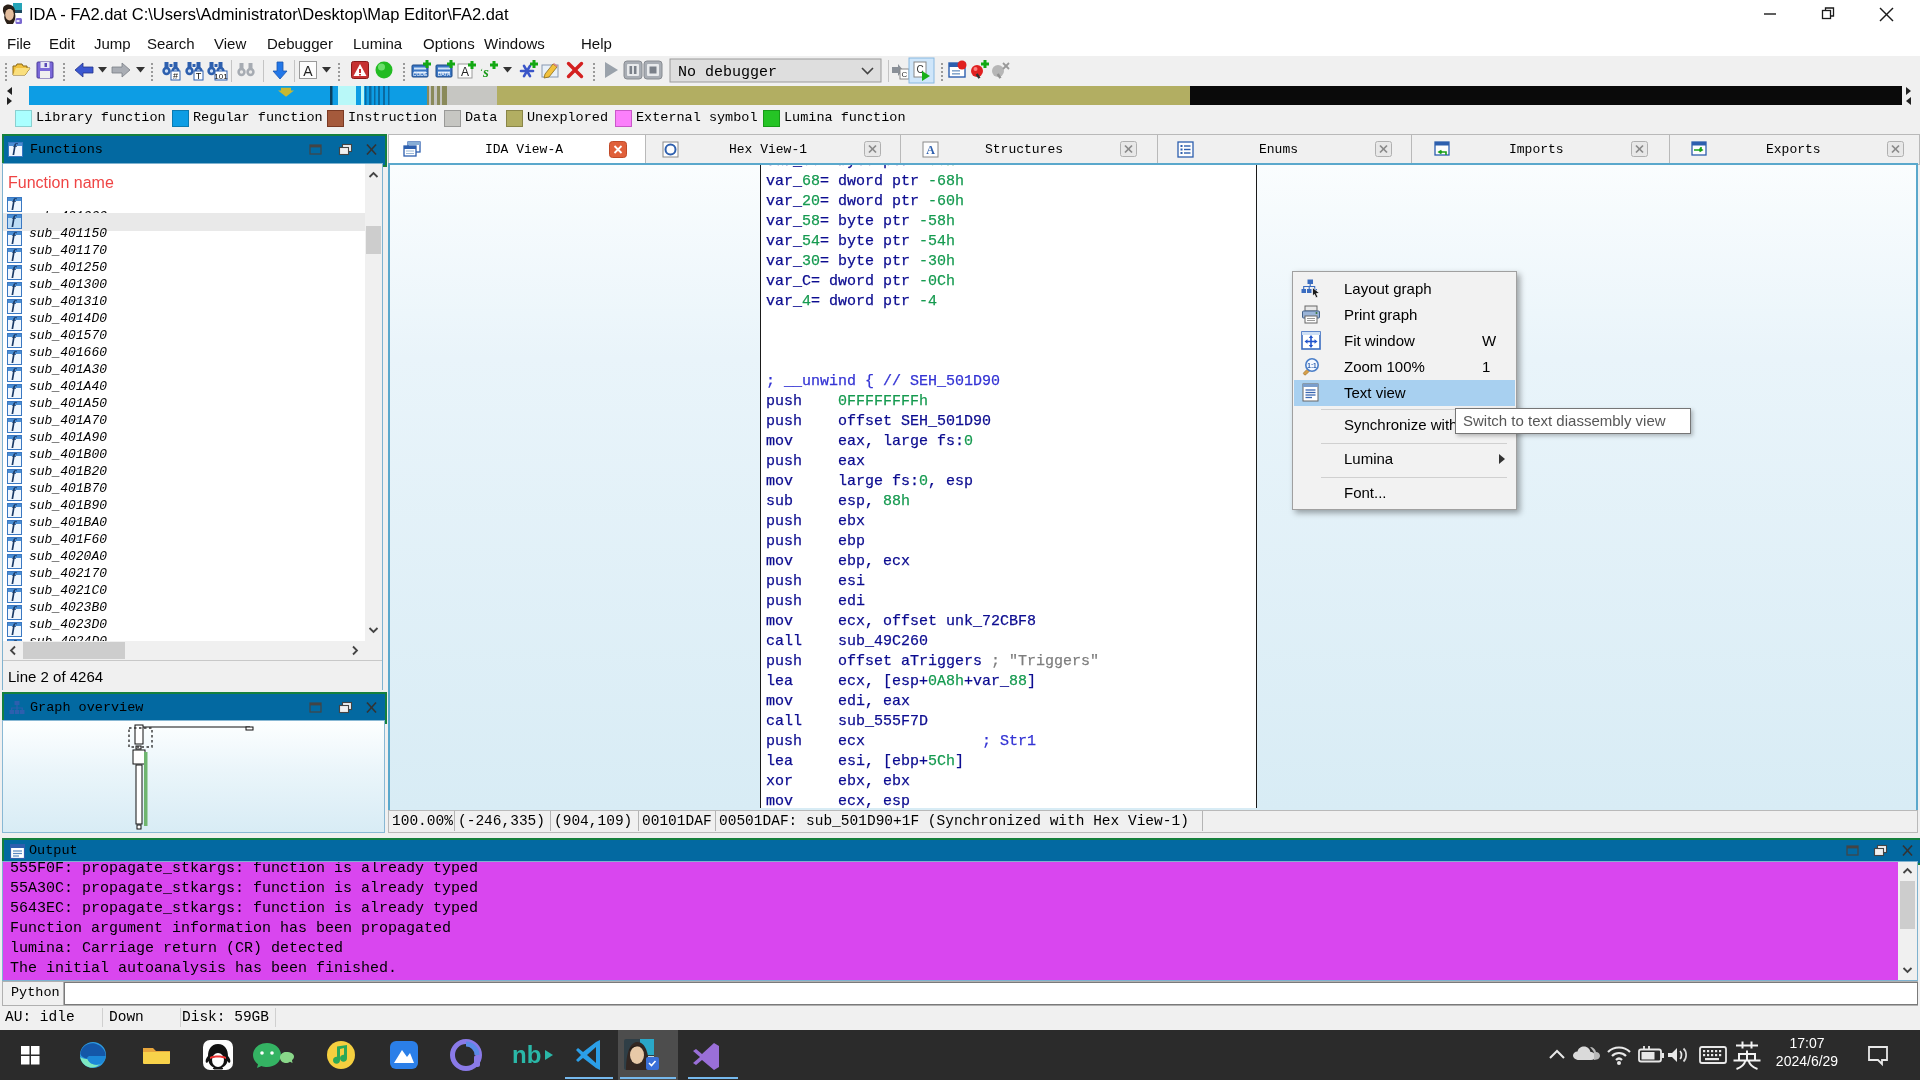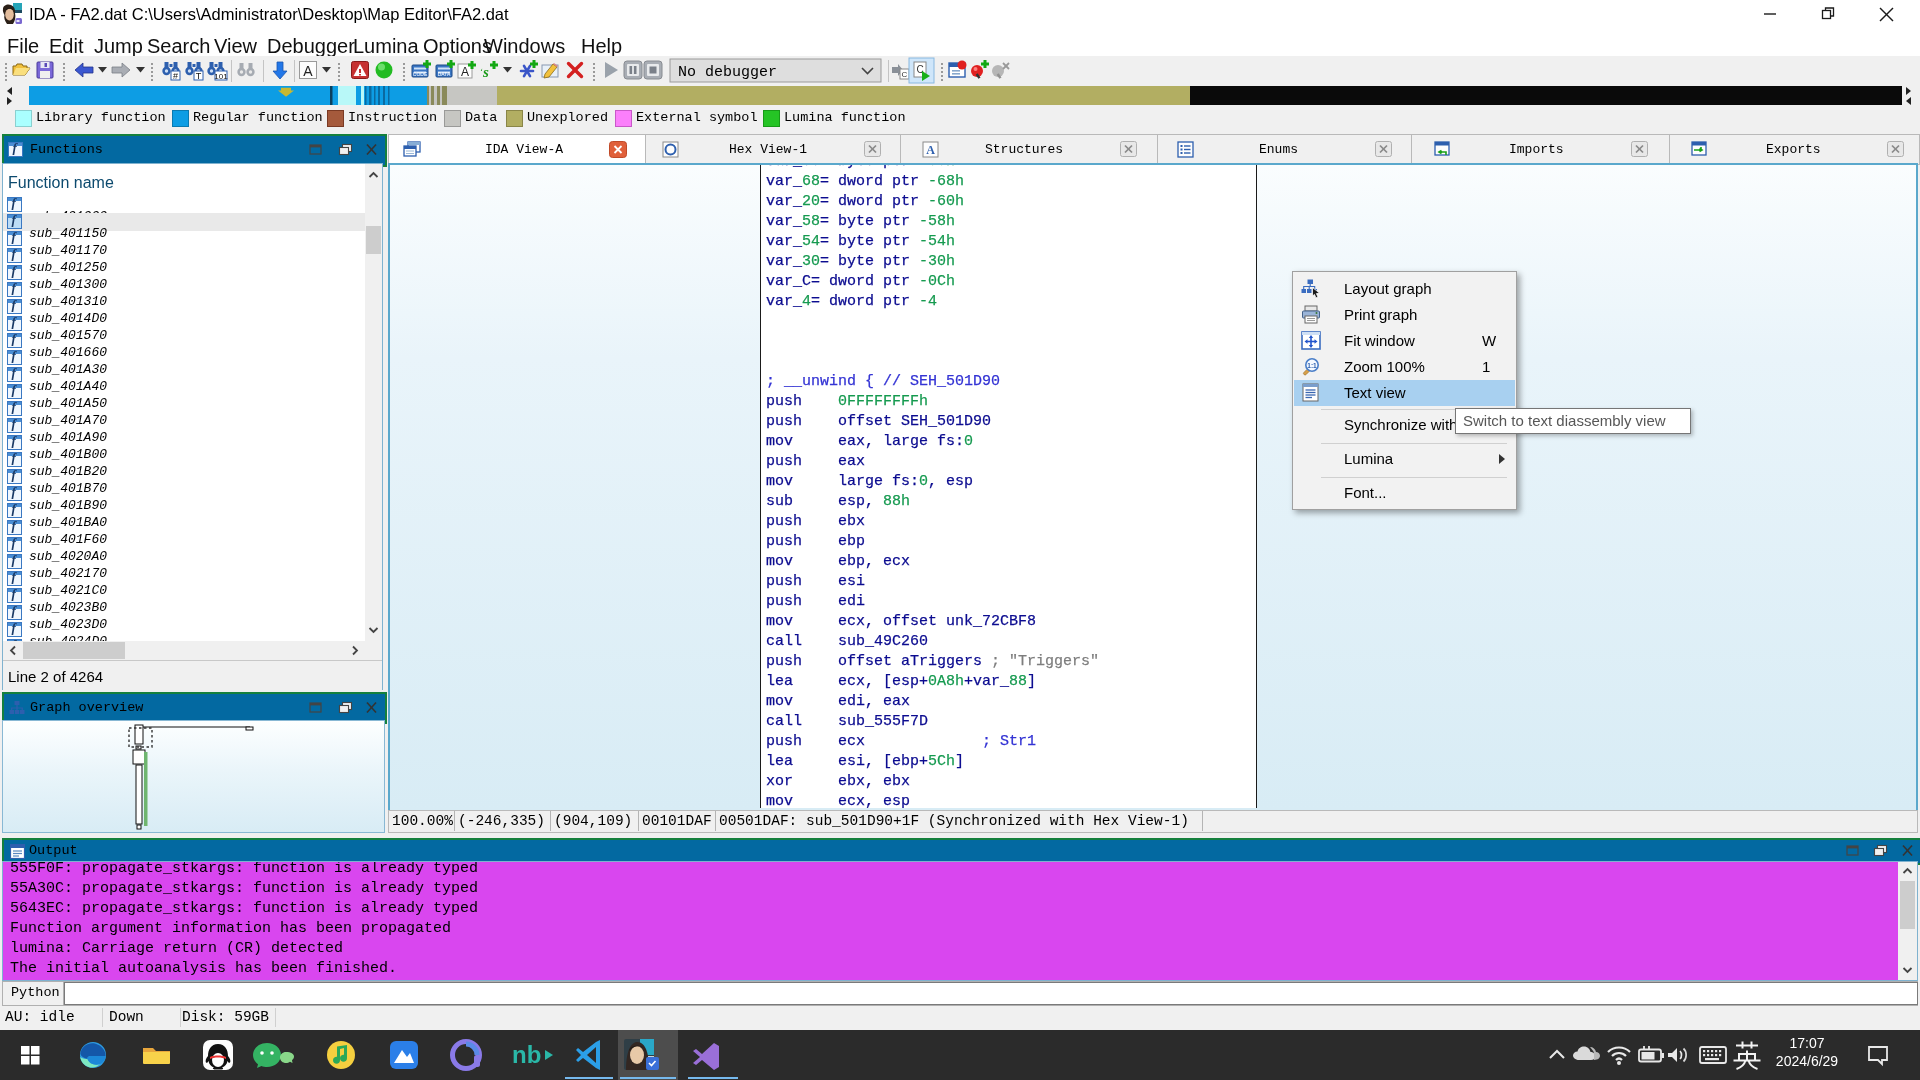--- a/index.html
+++ b/index.html
@@ -4,21 +4,21 @@
 <style>
   html,body{margin:0;padding:0;width:1920px;height:1080px;overflow:hidden;
     font-family:"Liberation Sans",sans-serif;}
   #app{position:absolute;left:0;top:0;width:1920px;height:1080px;background:#f0f0f0;}
   .abs{position:absolute;}
   
   #titlebar{left:0;top:0;width:1920px;height:29px;background:#ffffff;}
   #title-text{left:29px;top:5px;font-size:16.5px;color:#000;}
   
   #menubar{left:0;top:29px;width:1920px;height:27px;background:#ffffff;}
-  .menuitem{position:absolute;top:6px;font-size:20px;color:#101010;}
+  .menuitem{position:absolute;top:6px;font-size:15px;color:#101010;}
   
   #toolbar{left:0;top:56px;width:1920px;height:30px;background:#f0f0f0;border-bottom:1px solid #e2e2e2;}
   
   #navband{left:0;top:86px;width:1920px;height:20px;background:#f0f0f0;}
   
   #legend{left:0;top:106px;width:1920px;height:26px;background:#f0f0f0;}
   .lsq{position:absolute;top:4px;width:15px;height:15px;}
   .llab{position:absolute;top:4px;font-family:"Liberation Mono",monospace;font-size:13.5px;color:#000;}
   
   .ptitle{position:absolute;background:#0369a1;border:2px solid #15803d;}
@@ -356,21 +356,21 @@
         <rect x="1.5" y="4.5" width="9" height="7" fill="#f0f0f0" stroke="#444" stroke-width="1.1"></rect>
       </svg>
     <svg class="wbtn" style="left:360px" viewBox="0 0 16 14">
         <g stroke="#333" stroke-width="1.6">
           <line x1="3" y1="1.5" x2="12" y2="11.5"></line>
           <line x1="12" y1="1.5" x2="3" y2="11.5"></line>
         </g>
       </svg>
   </div>
   <div id="fnpanel" class="abs">
-    <div class="abs" style="left:5px;top:10px;font-size:16px;color:#0c4a6e">Function name</div>
+    <div class="abs" style="left:5px;top:10px;font-size:16px;color:#ef4444">Function name</div>
     <div id="fnrows" class="abs" style="left:0;top:32px;width:362px;height:445px;overflow:hidden">
       <div class="fnrow" style="top:0px">
           <span class="fic"></span>
           <span class="nm">sub_401000</span>
         </div>
       <div class="fnrow" style="top:17px;background:#e9e9e9">
           <span class="fic sel"></span>
           <span class="nm">sub_401150</span>
         </div>
       <div class="fnrow" style="top:34px">

